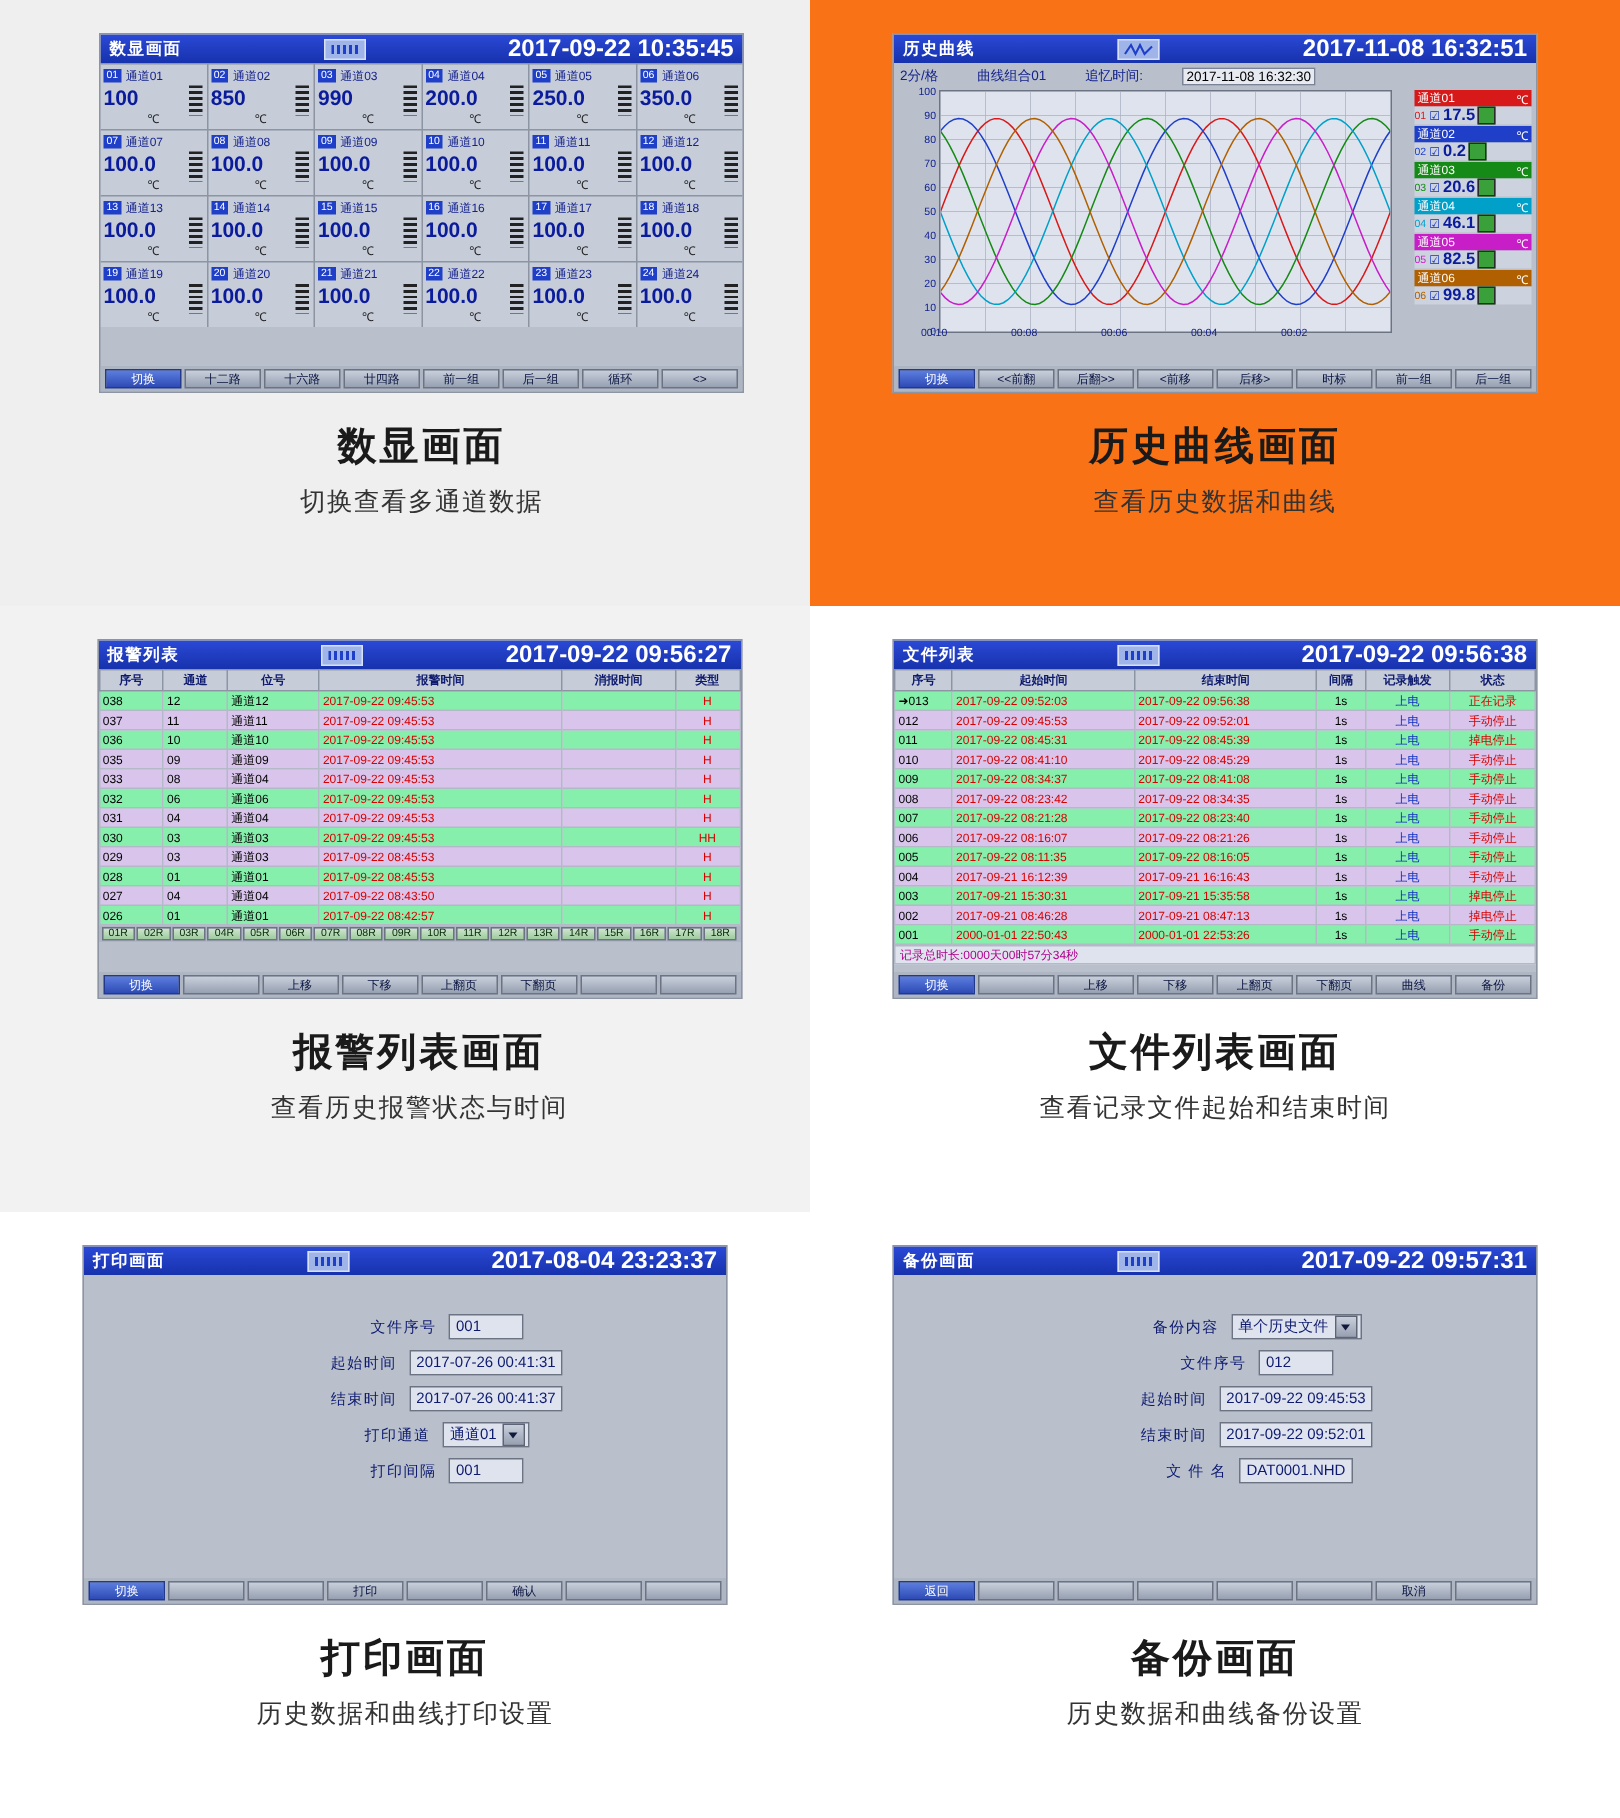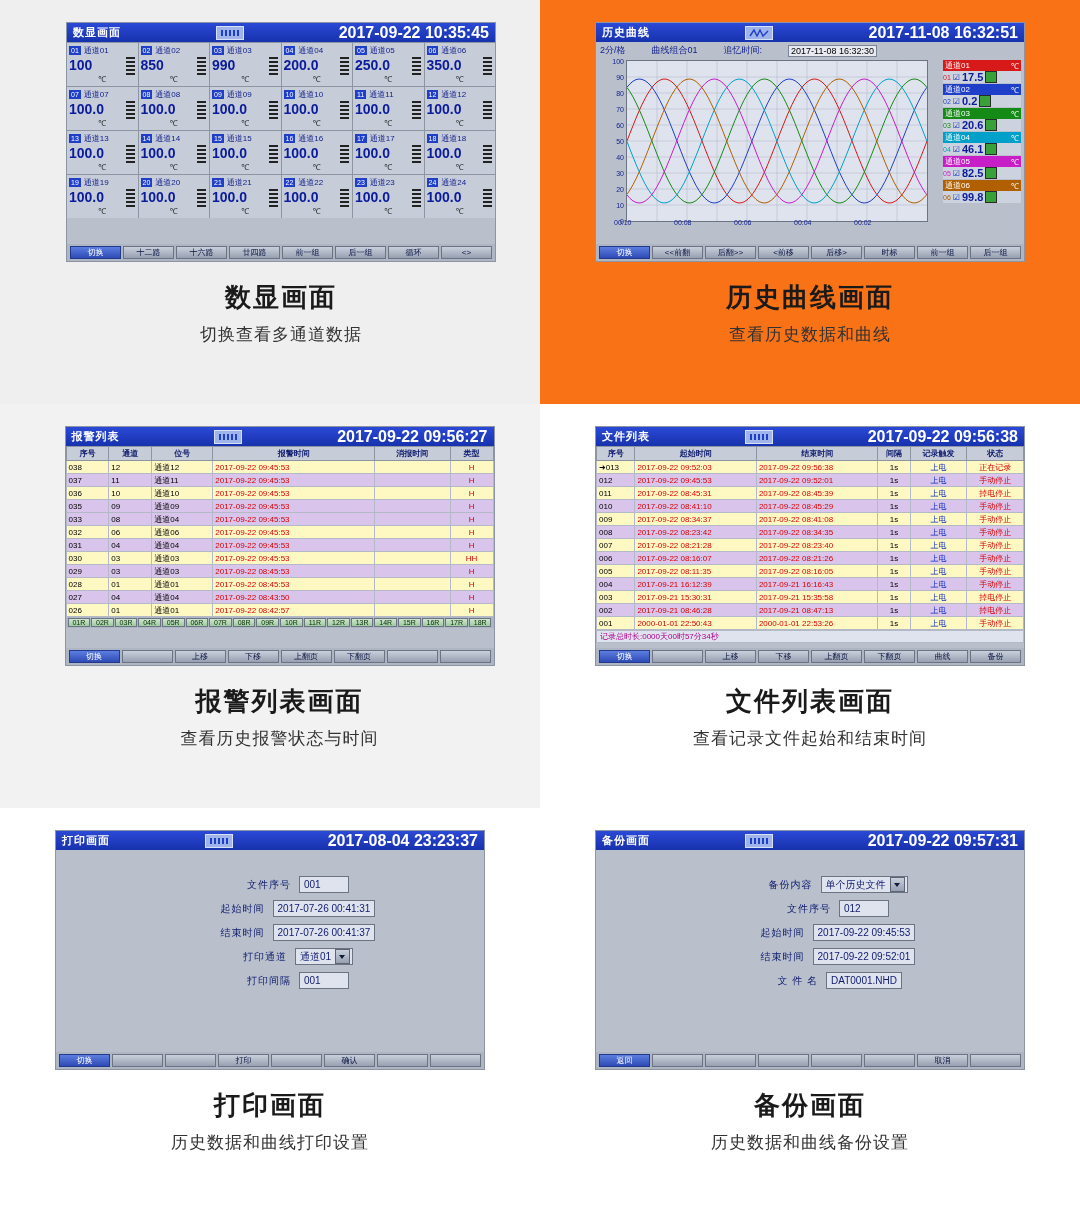--- a/index.html
+++ b/index.html
@@ -102,21 +102,21 @@
   .ytick{position:absolute;left:2px;width:26px;text-align:right;font-size:7px;color:#14228c;}
   .xtick{position:absolute;bottom:20px;font-size:7px;color:#14228c;}
 
   
   .tbl{width:100%;border-collapse:collapse;font-size:8px;background:#dfe3ee;}
   .tbl th{
     background:#c6ccd8;color:#0d1a6e;font-weight:bold;font-size:8px;
     border:1px solid #8d94a2;padding:1px 2px;
   }
   .tbl td{border:1px solid #b3b9c6;padding:0px 2px;height:12px;}
-  .rowpink{background:#fef9c3;}
+  .rowpink{background:#86efac;}
   .rowlilac{background:#d9c4ec;}
   .red{color:#d80000;}
   .blue{color:#1030c0;}
   .chbar{
     display:grid;grid-template-columns:repeat(18,1fr);gap:1px;
     padding:1px 2px;background:#aeb6c4;
   }
   .ch{background:linear-gradient(#cfe6cf,#9ecb9e);border:1px solid #6c7484;
       font-size:7px;text-align:center;color:#062a06;}
 

